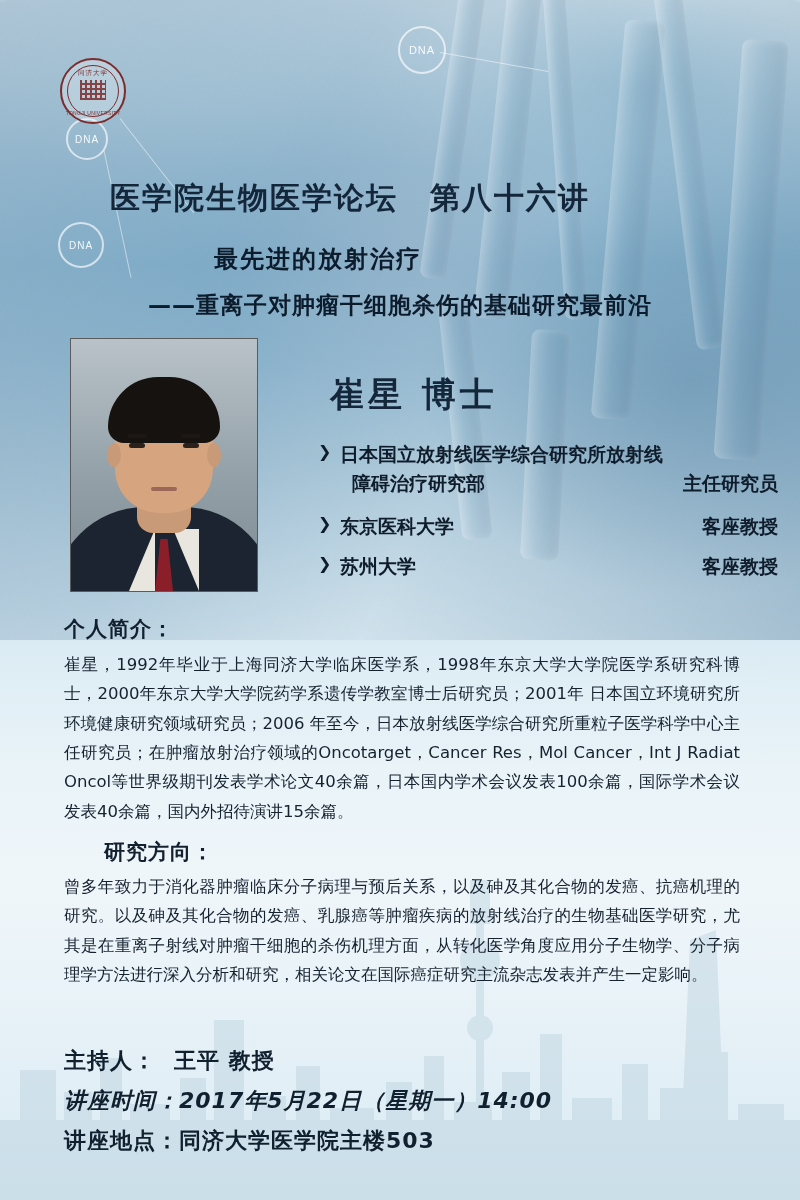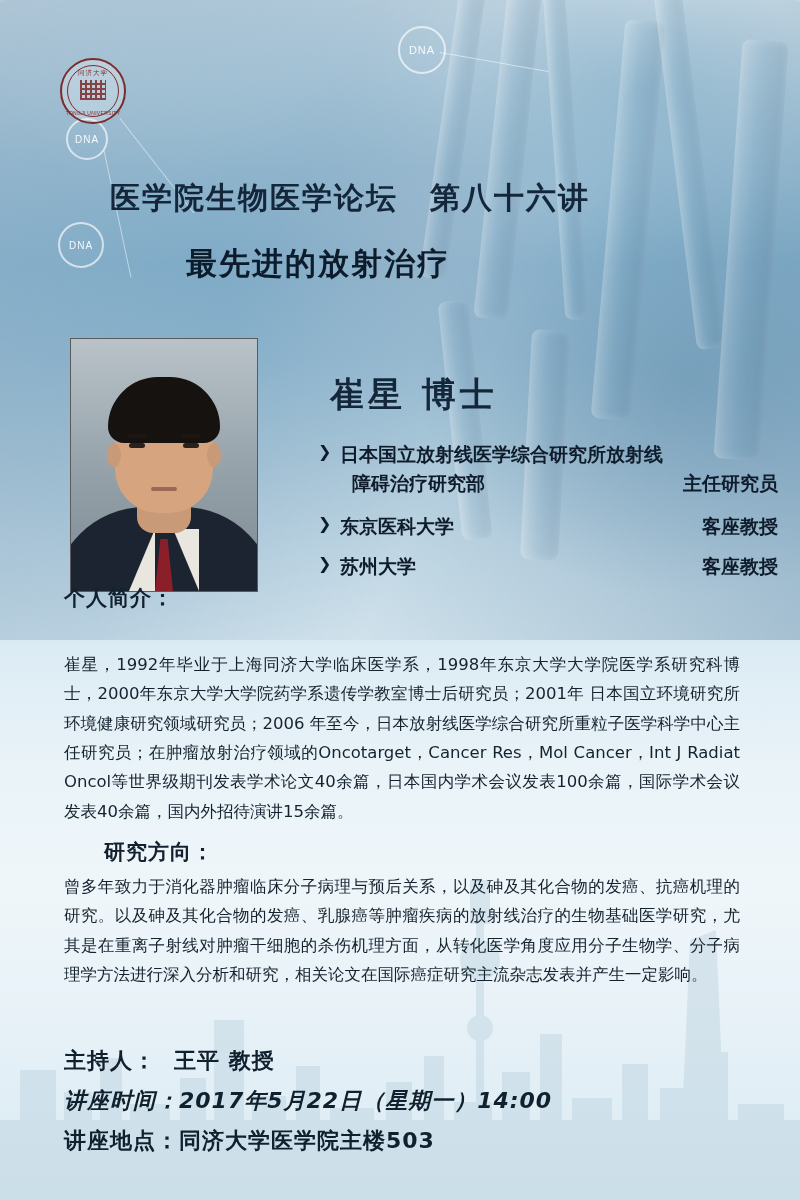--- a/index.html
+++ b/index.html
@@ -158,21 +158,21 @@
     color: #13263a;
     letter-spacing: 2px;
   }
   .forum-title .sess {
     margin-left: 32px;
   }
   .main-title {
     position: absolute;
     top: 243px; left: 0; width: 636px;
     text-align: center;
-    font-size: 31px;
+    font-size: 24px;
     font-weight: bold;
     color: #0d1c2c;
     letter-spacing: 2px;
   }
   .sub-title {
     position: absolute;
     top: 290px; left: 0; width: 800px;
     text-align: center;
     font-size: 23px;
     font-weight: bold;
@@ -333,21 +333,21 @@
   }
   .section-body {
     position: absolute;
     left: 64px;
     width: 676px;
     font-size: 16.5px;
     color: #15222f;
     line-height: 1.78;
     text-align: justify;
   }
-  #bio-head { top: 584px; }
+  #bio-head { top: 615px; }
   #bio-body { top: 650px; }
   #res-head { top: 838px; margin-left: 40px; }
   #res-body { top: 872px; }
   
   .footer {
     position: absolute;
     left: 64px;
     font-size: 22px;
     font-weight: bold;
     color: #10202e;
@@ -425,20 +425,21 @@
       <div class="logo-cn">同济大学</div>
       <div class="logo-mark"></div>
       <div class="logo-en">TONGJI UNIVERSITY</div>
     </div>
   </div>
 
   <div class="forum-title">
     <span>医学院生物医学论坛</span><span class="sess">第八十六讲</span>
   </div>
   <div class="main-title">最先进的放射治疗</div>
+  <div class="sub-title">——重离子对肿瘤干细胞杀伤的基础研究最前沿</div>
 
   <div class="portrait">
     <div class="pbg"></div>
     <div class="shoulders"></div>
     <div class="collar-l"></div>
     <div class="collar-r"></div>
     <div class="tie"></div>
     <div class="neck"></div>
     <div class="face"></div>
     <div class="hair"></div>

